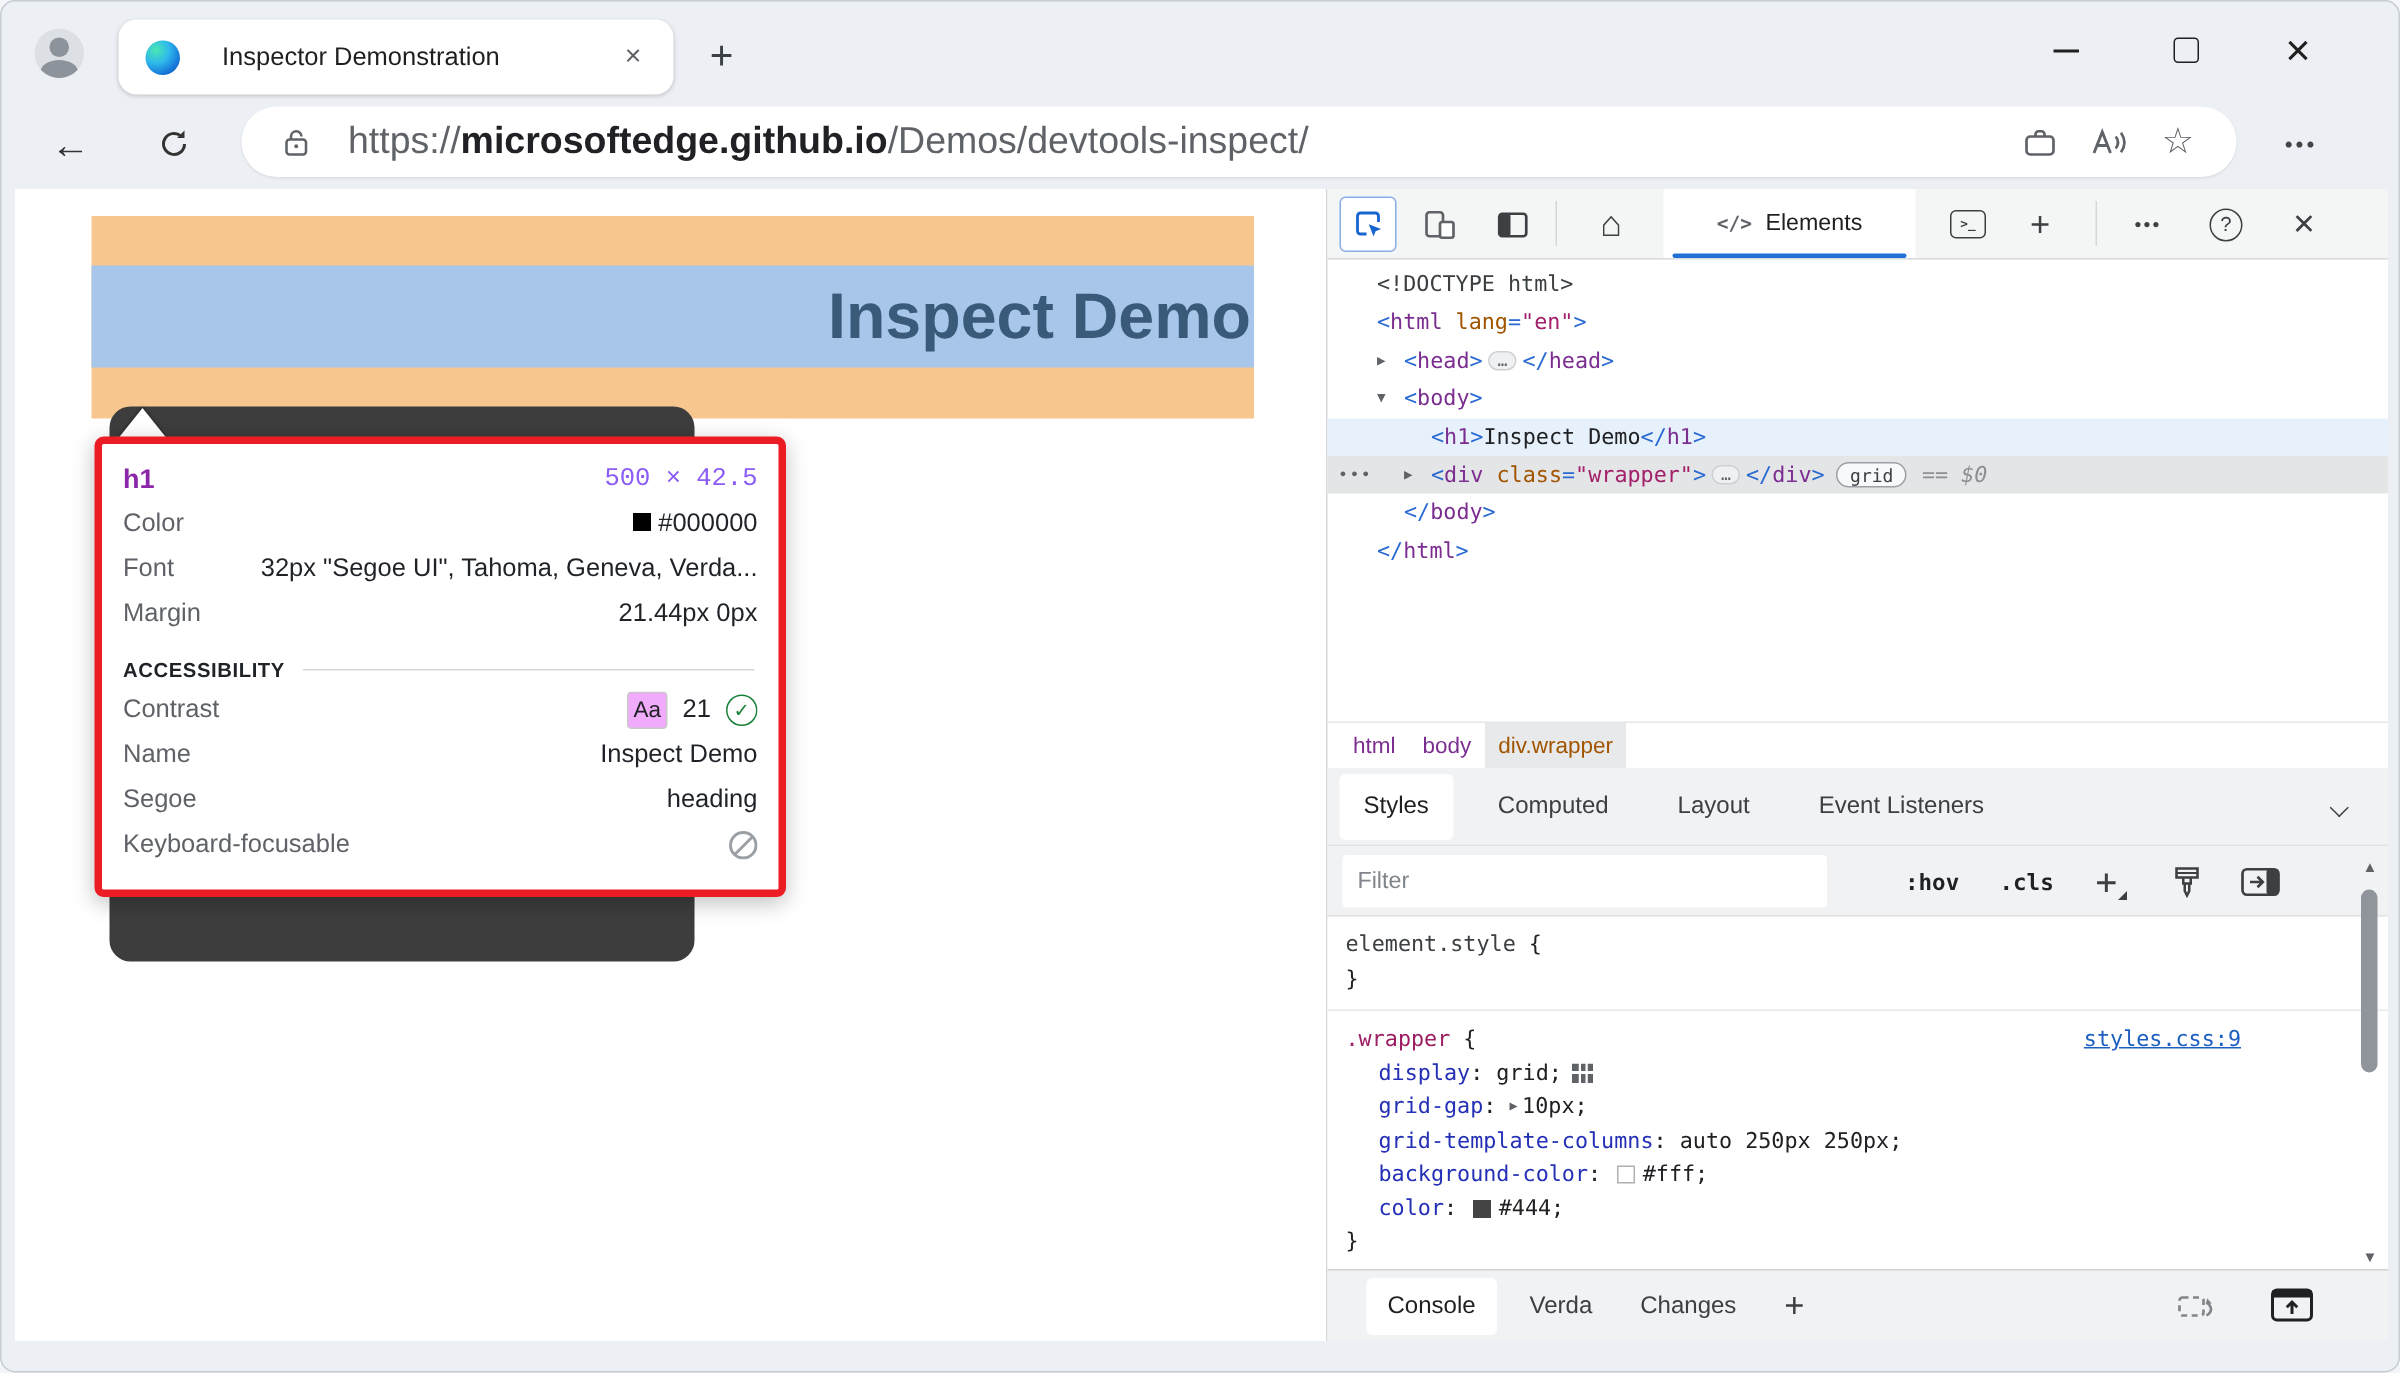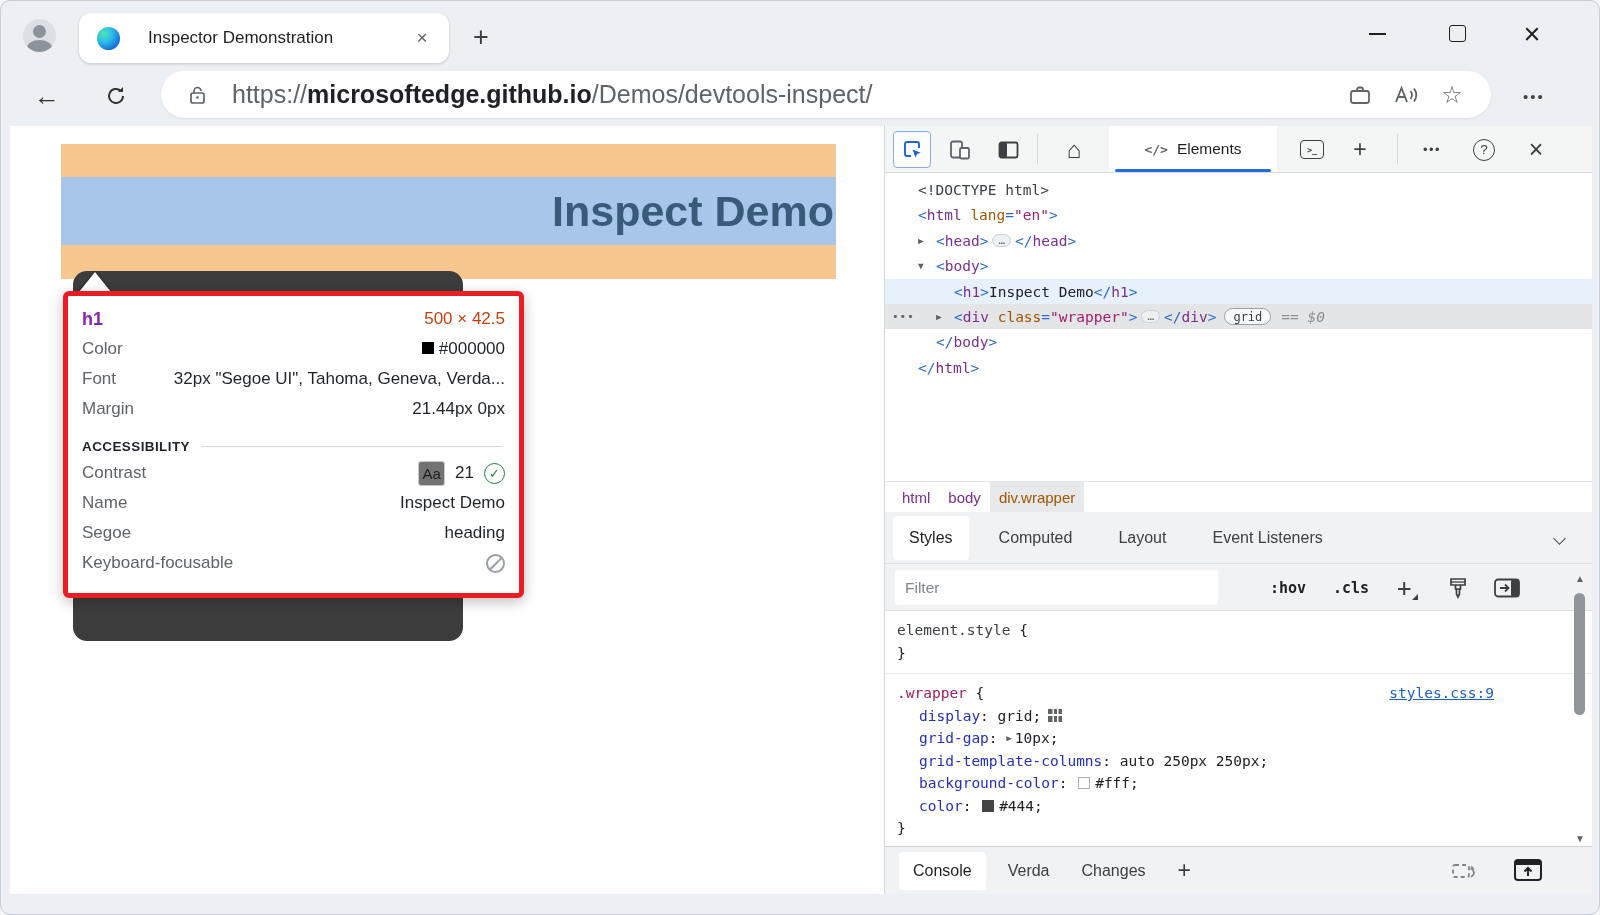--- a/index.html
+++ b/index.html
@@ -57,21 +57,21 @@
   .tooltip { position:absolute; left:53px; top:165px; width:461px; height:307px; background:#fff;
              border:5px solid #ec1c24; border-radius:6px; z-index:5; box-shadow:0 4px 14px rgba(0,0,0,.25);
              padding:8px 14px 6px 14px; }
   .tt-row { display:flex; align-items:center; height:30px; font-size:17px; color:#5f6368; }
   .tt-row .val { flex:1; text-align:right; color:#1f2328; white-space:nowrap; overflow:hidden; }
   .tt-tag { color:#8b26a8; font-weight:700; font-size:18px; }
   .tt-sec { display:flex; align-items:center; gap:12px; margin-top:10px; height:24px; }
   .tt-sec .t { font-size:13.5px; font-weight:700; letter-spacing:.4px; color:#1f2328; }
   .tt-sec .line { flex:1; border-top:1px solid #d6d6d6; margin-right:2px; }
   .aa-box { display:inline-flex; align-items:center; justify-content:center; width:27px; height:25px;
-            border:1px solid #c9c9c9; border-radius:3px; font-size:15px; color:#202124; background:#737373; }
+            border:1px solid #c9c9c9; border-radius:3px; font-size:15px; color:#202124; background:#f0abfc; }
   .okcheck { display:inline-flex; align-items:center; justify-content:center; width:21px; height:21px;
              border:1.6px solid #188038; border-radius:50%; color:#188038; font-size:13px; }
   .nocircle { position:relative; display:inline-block; width:19px; height:19px;
               border:2px solid #9aa0a6; border-radius:50%; }
   .nocircle::before { content:""; position:absolute; left:-1px; top:7.5px; width:17px; height:2px;
                       background:#9aa0a6; transform:rotate(-45deg); }
 
   
   .devtools { left:883px; top:125px; width:708px; height:768px; background:#fff; border-left:1px solid #d4d7db; }
   .dt-toolbar { position:absolute; left:0; top:0; width:100%; height:47px; background:#f4f5f5;
@@ -154,21 +154,21 @@
 
   
   .sbar { position:absolute; right:4px; top:443px; width:16px; height:277px; }
   .sbar .ar { position:absolute; left:0; width:16px; text-align:center; font-size:10px; color:#5f6368; }
   .sthumb { position:absolute; left:2px; top:24px; width:11px; height:122px; background:#8f959b; border-radius:6px; }
 
   
   .drawer { position:absolute; left:0; top:720px; width:100%; height:48px; background:#f1f2f3;
             border-top:1px solid #cfd1d4; display:flex; align-items:center; }
   .dtabtxt { font-size:16px; color:#3c4043; padding:0 14px; height:38px; display:flex; align-items:center; }
-  .dtabtxt.active { background:#fff; border-radius:4px; margin-left:14px; color:#1f1f1f; }
+  .dtabtxt.active { background:#fff; border-radius:4px; margin-left:26px; color:#1f1f1f; }
   svg { display:block; }
 </style>
 </head>
 <body>
 
 <div class="window">
 
   <div class="abs avatar">
     <span class="head"></span>
     <span class="bodyp"></span>
@@ -224,21 +224,21 @@
     <div class="band-blue" style="background:#a7c6ea;">
       <span class="pg-heading">Inspect Demo</span>
     </div>
 
     <div class="dpanel" style="left:63px; background:#3d3d3d;"></div>
 
     <div class="tt-caret"></div>
     <div class="tooltip">
       <div class="tt-row">
         <span class="tt-tag">h1</span>
-        <span class="val" style="color:#c2410c;">500 × 42.5</span>
+        <span class="val" style="color:#8b5cf6;font-family:Liberation Mono, monospace;">500 × 42.5</span>
       </div>
       <div class="tt-row">
         <span>Color</span>
         <span class="val"><span class="swatch" style="background:#000;border-color:#000;"></span><span>#000000</span></span>
       </div>
       <div class="tt-row">
         <span>Font</span>
         <span class="val">32px "Segoe UI", Tahoma, Geneva, Verda...</span>
       </div>
       <div class="tt-row">

